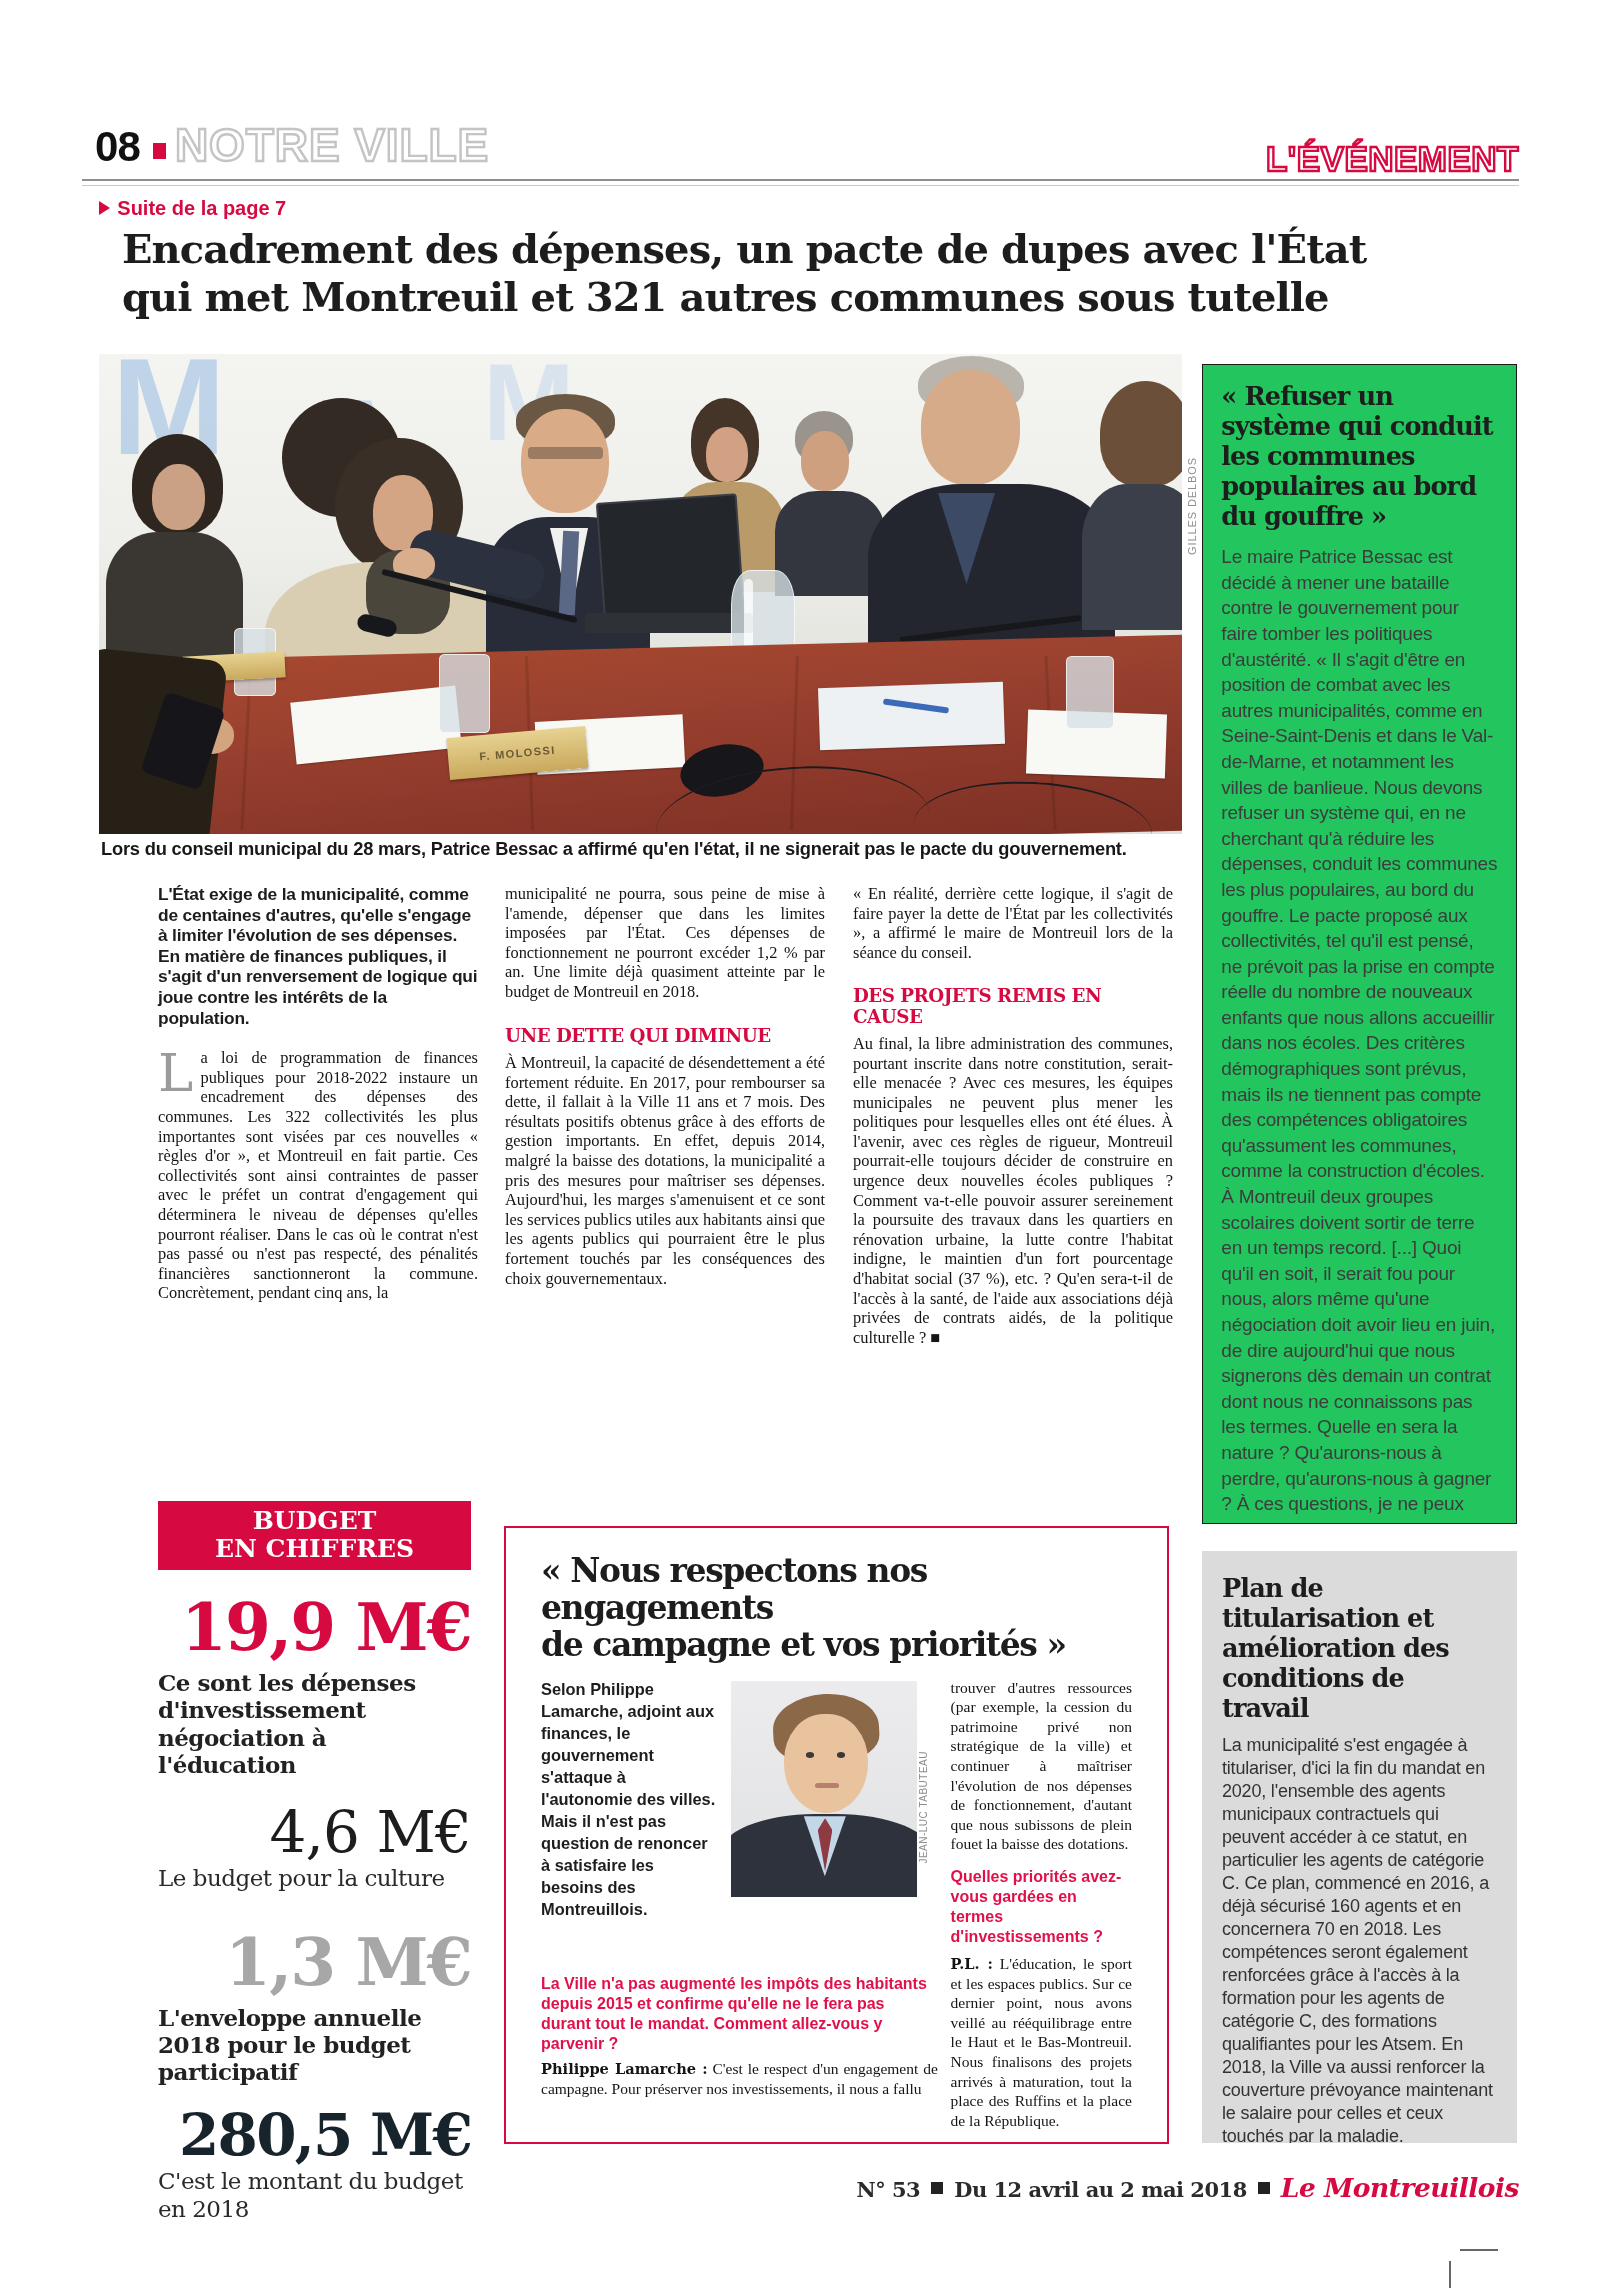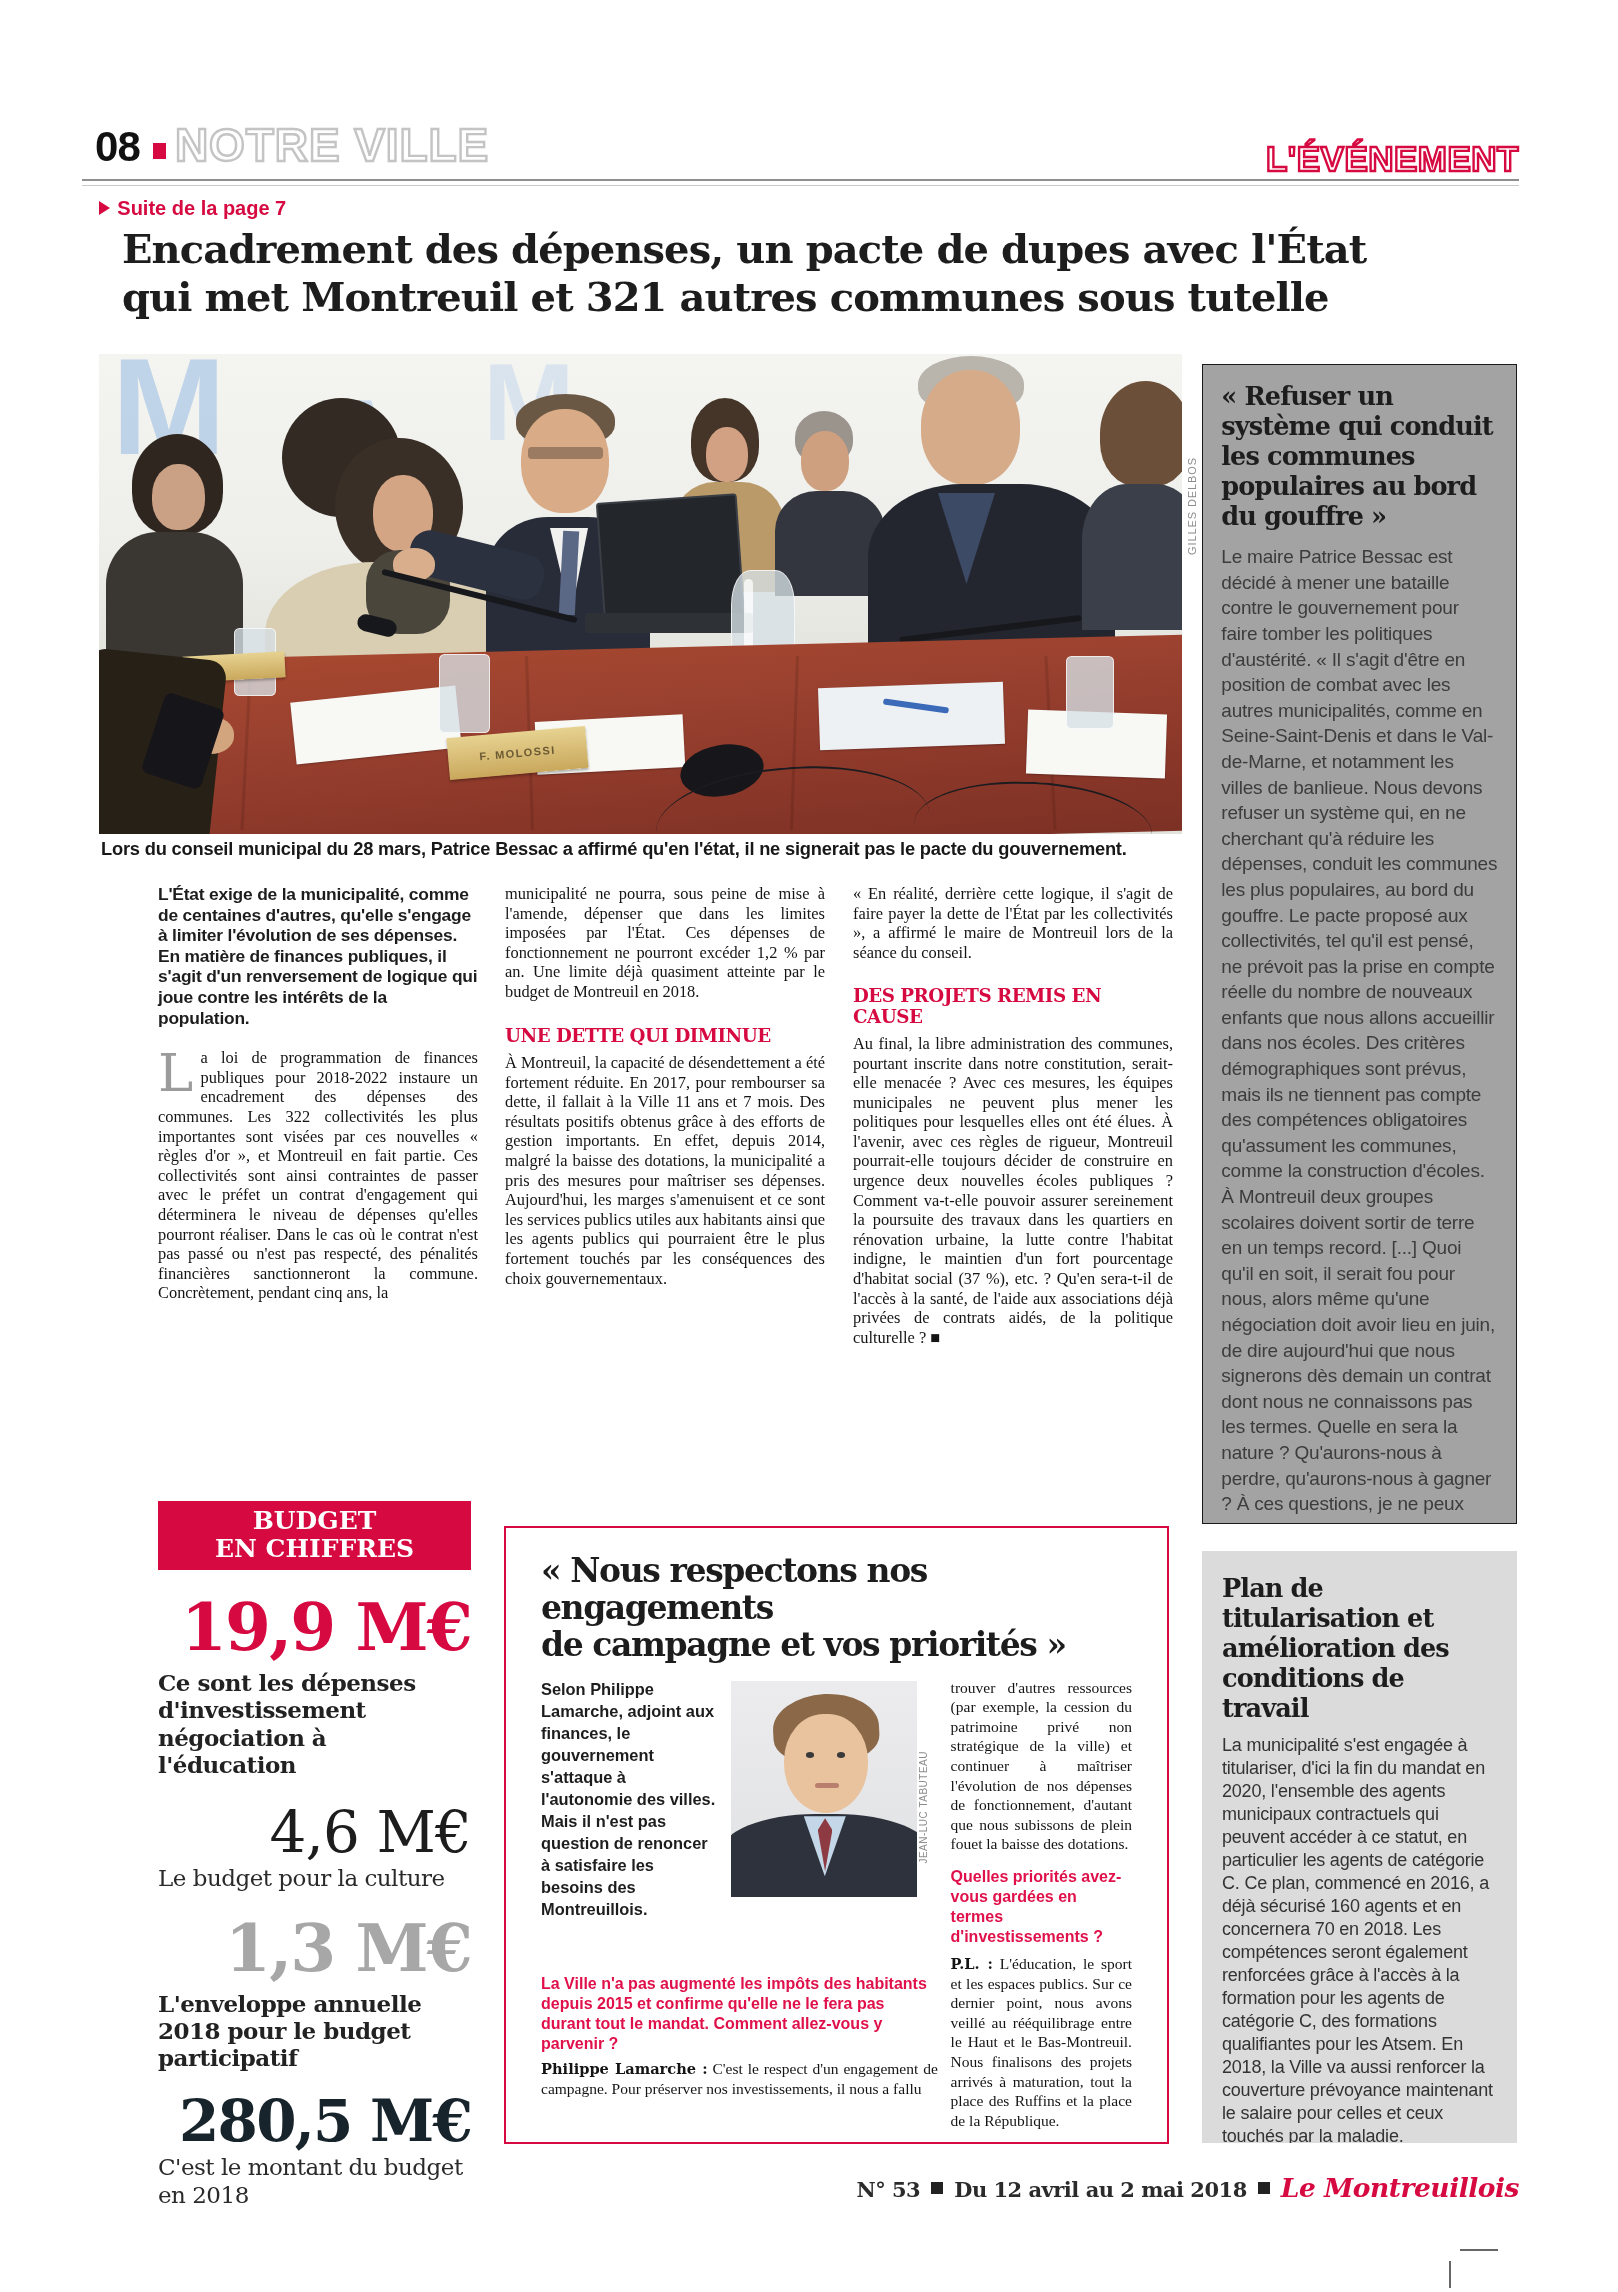--- a/index.html
+++ b/index.html
@@ -54,21 +54,21 @@
   .dropcap{float:left;font:400 53px/42px "DejaVu Serif",serif;color:#9b9b9b;padding:3.7px 7.3px 0 0;}
   .subhead{margin:24px 0 7.3px 0;font:700 18.3px/1.1 "DejaVu Serif",serif;color:#d60a41;letter-spacing:-0.5px;}
 
   
   .budget{left:158px;top:1501px;width:313px;}
   .budget-hdr{background:#d60a41;color:#fff;text-align:center;padding:5.5px 0 7.3px 0;
     font:700 25px/28px "DejaVu Serif",serif;letter-spacing:0;}
   .bval{font-family:"DejaVu Serif",serif;font-weight:700;line-height:1;letter-spacing:-1.8px;text-align:right;}
   .v-red{color:#d60a41;font-size:66px;margin-top:24px;}
   .v-black-light{color:#1d1d1d;font-weight:400;font-size:58px;margin-top:24px;letter-spacing:-0.9px;}
-  .v-gray{color:#a7a7a7;font-size:66px;margin-top:22px;}
+  .v-gray{color:#a7a7a7;font-size:66px;margin-top:36px;}
   .v-dark{color:#17242b;font-size:58px;margin-top:20px;}
   .blabel-b{font:700 23px/27.4px "DejaVu Serif",serif;color:#222;margin-top:9.1px;letter-spacing:-0.5px;}
   .blabel-r{font:400 23px/27.4px "DejaVu Serif",serif;color:#2a2a2a;margin-top:4.6px;letter-spacing:-0.5px;}
 
   
   .interview{left:504px;top:1526px;width:665px;height:618px;border:2.7px solid #d60a41;box-sizing:border-box;
     padding:24px 35px 22px 35px;overflow:hidden;background:#fff;}
   .iv-title{margin:0 0 14.6px 0;font:700 33px/37px "DejaVu Serif",serif;color:#1d1d1d;letter-spacing:-1.4px;}
   .iv-grid{display:grid;grid-template-columns:177px 207px 1fr;column-gap:12.8px;}
   .iv-intro{grid-column:1;grid-row:1;font:700 16.4px/22px "Liberation Sans",sans-serif;color:#1d1d1d;}
@@ -81,21 +81,21 @@
   .iv-qa{grid-column:1 / 3;grid-row:2;margin-top:9.1px;}
   .iv-right{grid-column:3;grid-row:1 / 3;}
   .iv-q{font:700 16px/20px "Liberation Sans",sans-serif;color:#e0114a;margin:0 0 5.5px 0;}
   .iv-a{font:400 15.5px/19.6px "Liberation Serif",serif;text-align:justify;margin:0;color:#141414;}
   .iv-a b{font-family:"DejaVu Serif",serif;font-size:14.6px;}
   .iv-right .iv-a{margin-bottom:12.8px;}
   .iv-right .iv-q{margin:0 0 7.3px 0;}
 
   
   .sidebox{left:1202px;width:315px;border:1.8px solid #1a1a1a;box-sizing:border-box;
-    padding:16.4px 18.3px;overflow:hidden;background:#a3a3a3;}
+    padding:16.4px 18.3px;overflow:hidden;background:#22c55e;}
   .sb1{top:364px;height:1160px;}
   .sb-title{margin:0 0 12.8px 0;font:700 25.6px/30px "DejaVu Serif",serif;color:#1d1d1d;letter-spacing:-0.9px;}
   .sb-body{margin:0;font:400 19px/25.6px "Liberation Sans",sans-serif;color:#3c3c3c;letter-spacing:-0.2px;}
   .graybox{left:1202px;top:1551px;width:315px;height:592px;background:#dbdbdb;box-sizing:border-box;
     padding:22px 20px;overflow:hidden;}
   .graybox .sb-title{margin-bottom:11px;}
   .graybox .sb-body{font-size:18px;line-height:23px;color:#333;}
 
   
   .footer{top:2175px;right:99px;display:flex;align-items:baseline;gap:11px;

